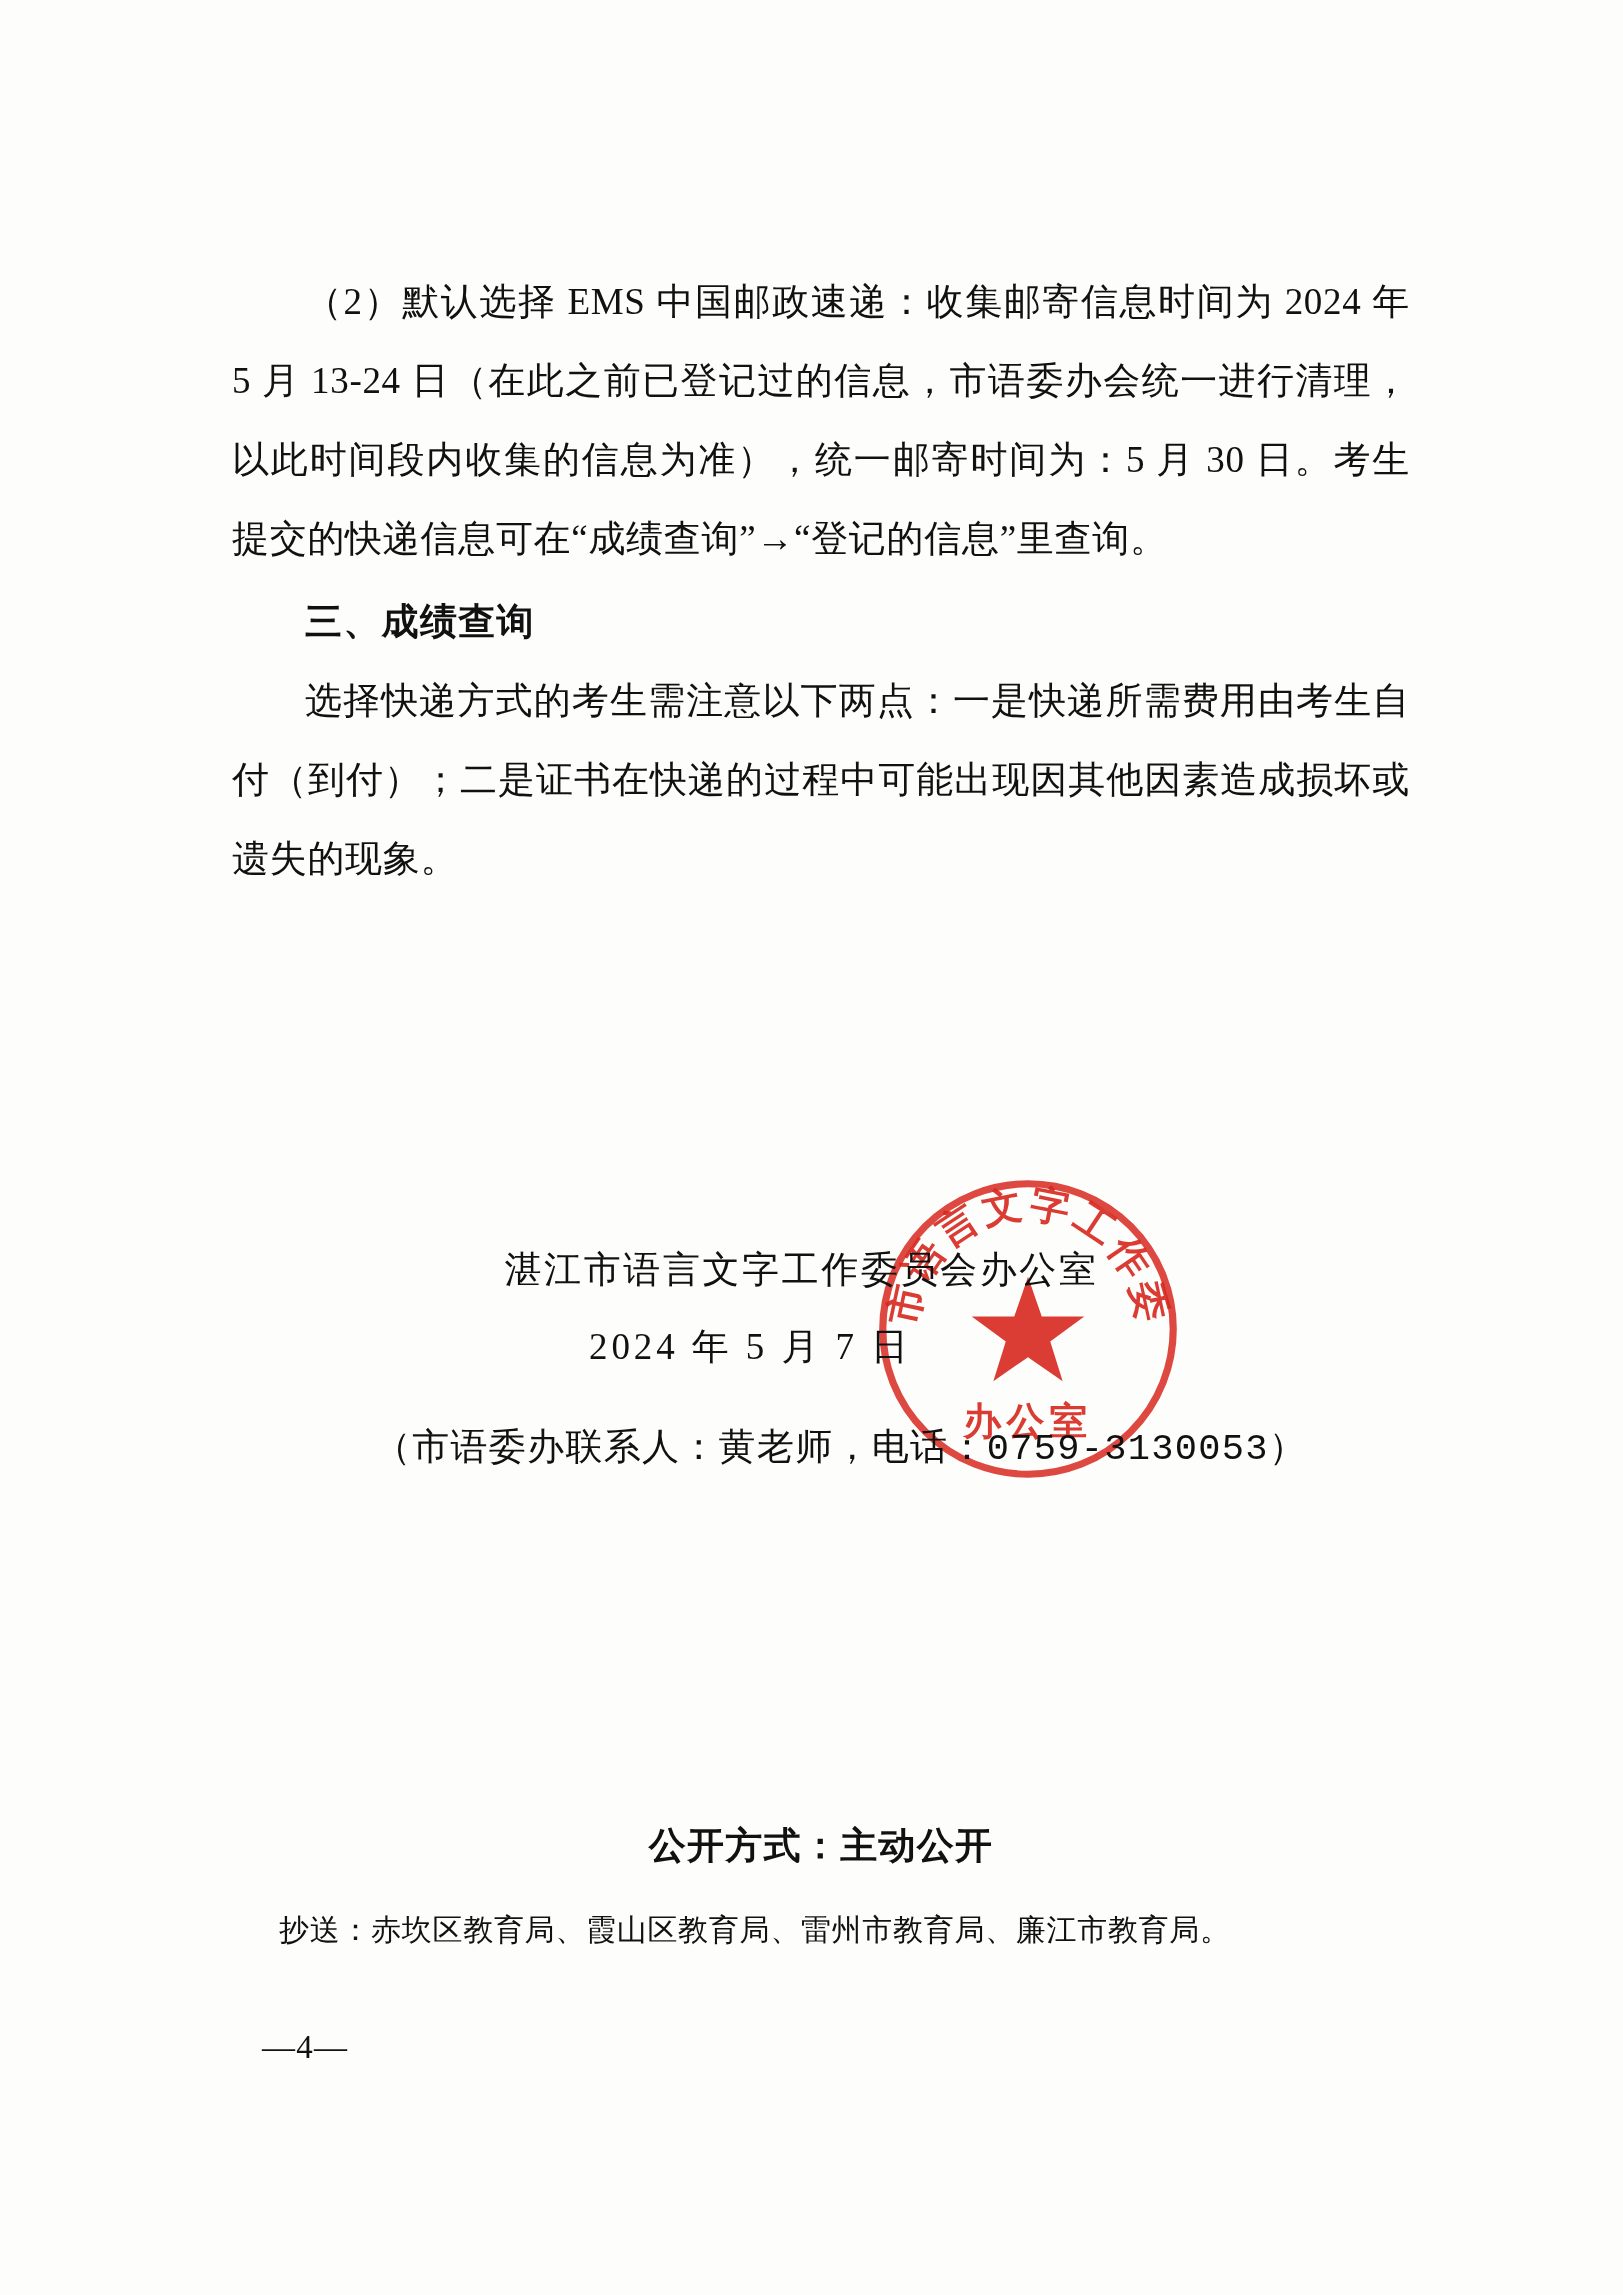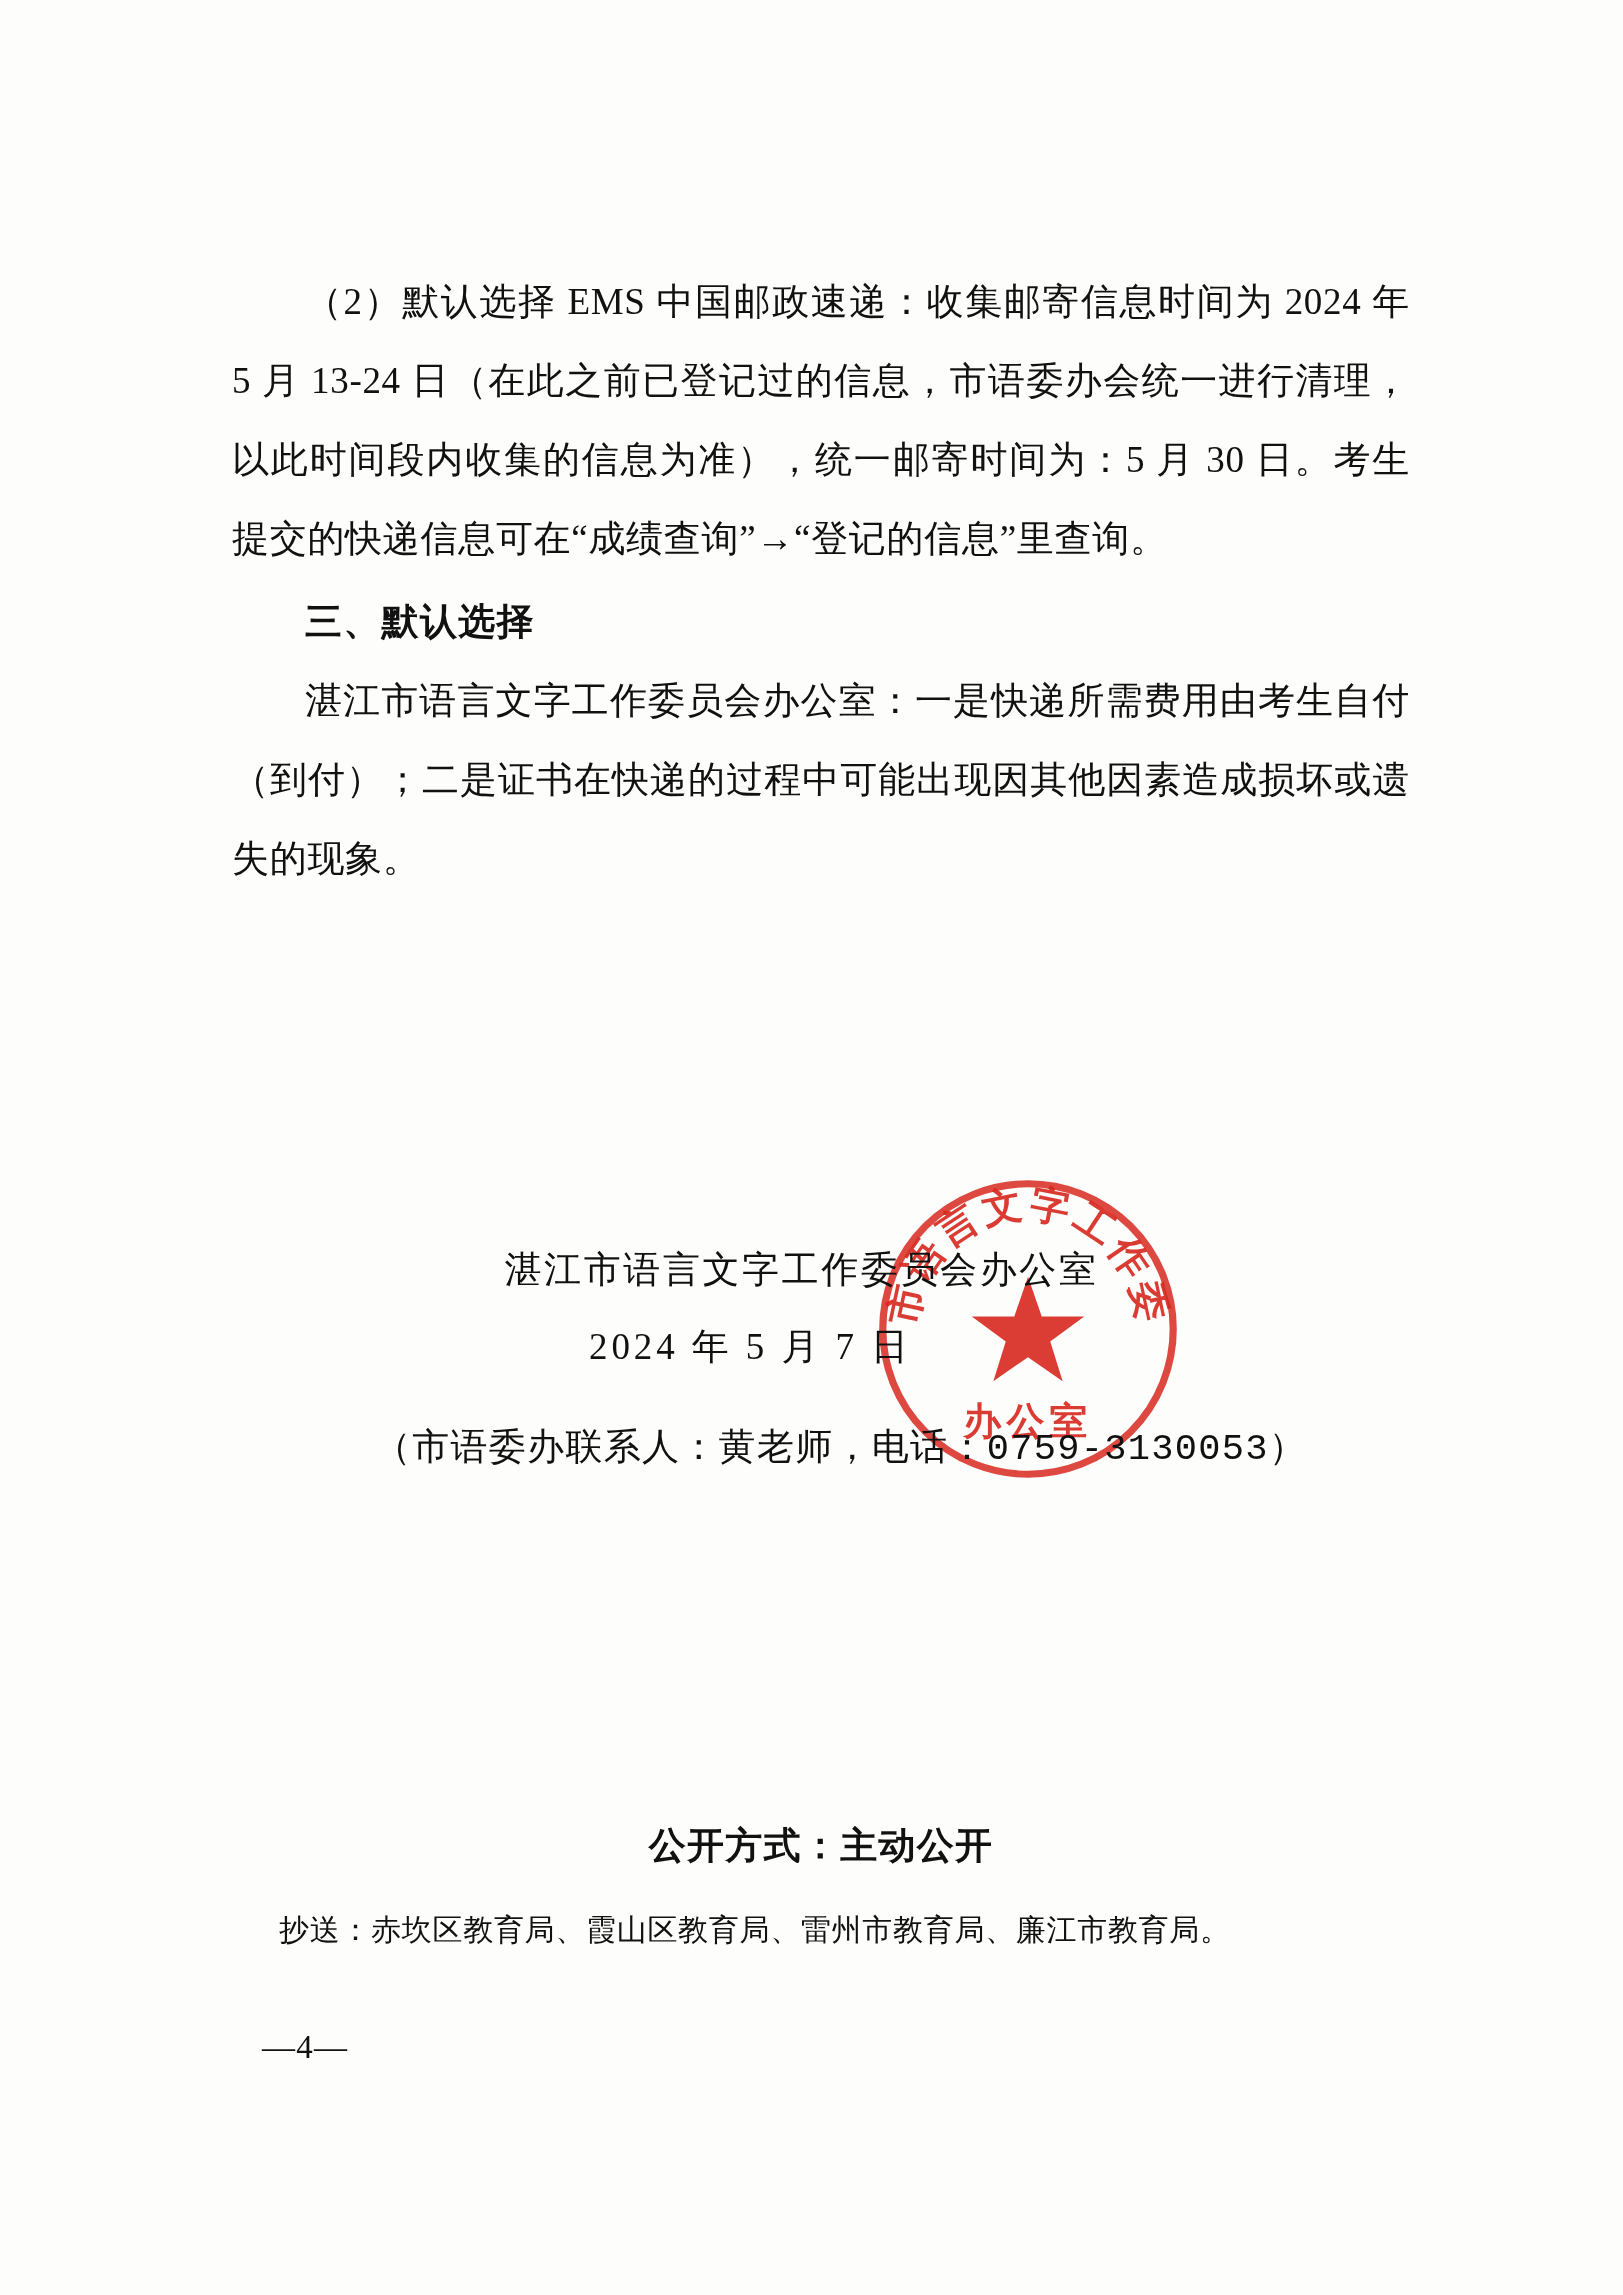--- a/index.html
+++ b/index.html
@@ -135,24 +135,24 @@
 </style>
 </head>
 <body>
 
 <div class="page">
 
   <div class="body-area">
 
     <p class="para indent">（2）默认选择 EMS 中国邮政速递：收集邮寄信息时间为 2024 年 5 月 13-24 日（在此之前已登记过的信息，市语委办会统一进行清理，以此时间段内收集的信息为准），统一邮寄时间为：5 月 30 日。考生提交的快递信息可在“成绩查询”→“登记的信息”里查询。</p>
 
-    <p class="heading">三、默认选择</p>
+    <p class="heading">三、成绩查询</p>
 
     <p class="para indent">
-      <span>湛江市语言文字工作委员会办公室：</span><span class="bold">一是</span><span>快递所需费用由考生自付（到付）；</span><span class="bold">二是</span><span>证书在快递的过程中可能出现因其他因素造成损坏或遗失的现象。</span>
+      <span>选择快递方式的考生需注意以下两点：</span><span class="bold">一是</span><span>快递所需费用由考生自付（到付）；</span><span class="bold">二是</span><span>证书在快递的过程中可能出现因其他因素造成损坏或遗失的现象。</span>
     </p>
 
 
   </div>
 
   <div class="seal">
     <svg width="314" height="314" viewBox="0 0 480 480" xmlns="http://www.w3.org/2000/svg">
       <defs>
         <path id="sealArc" d="M 70,240 A 170,170 0 1 1 410,240" fill="none"></path>
       </defs>

